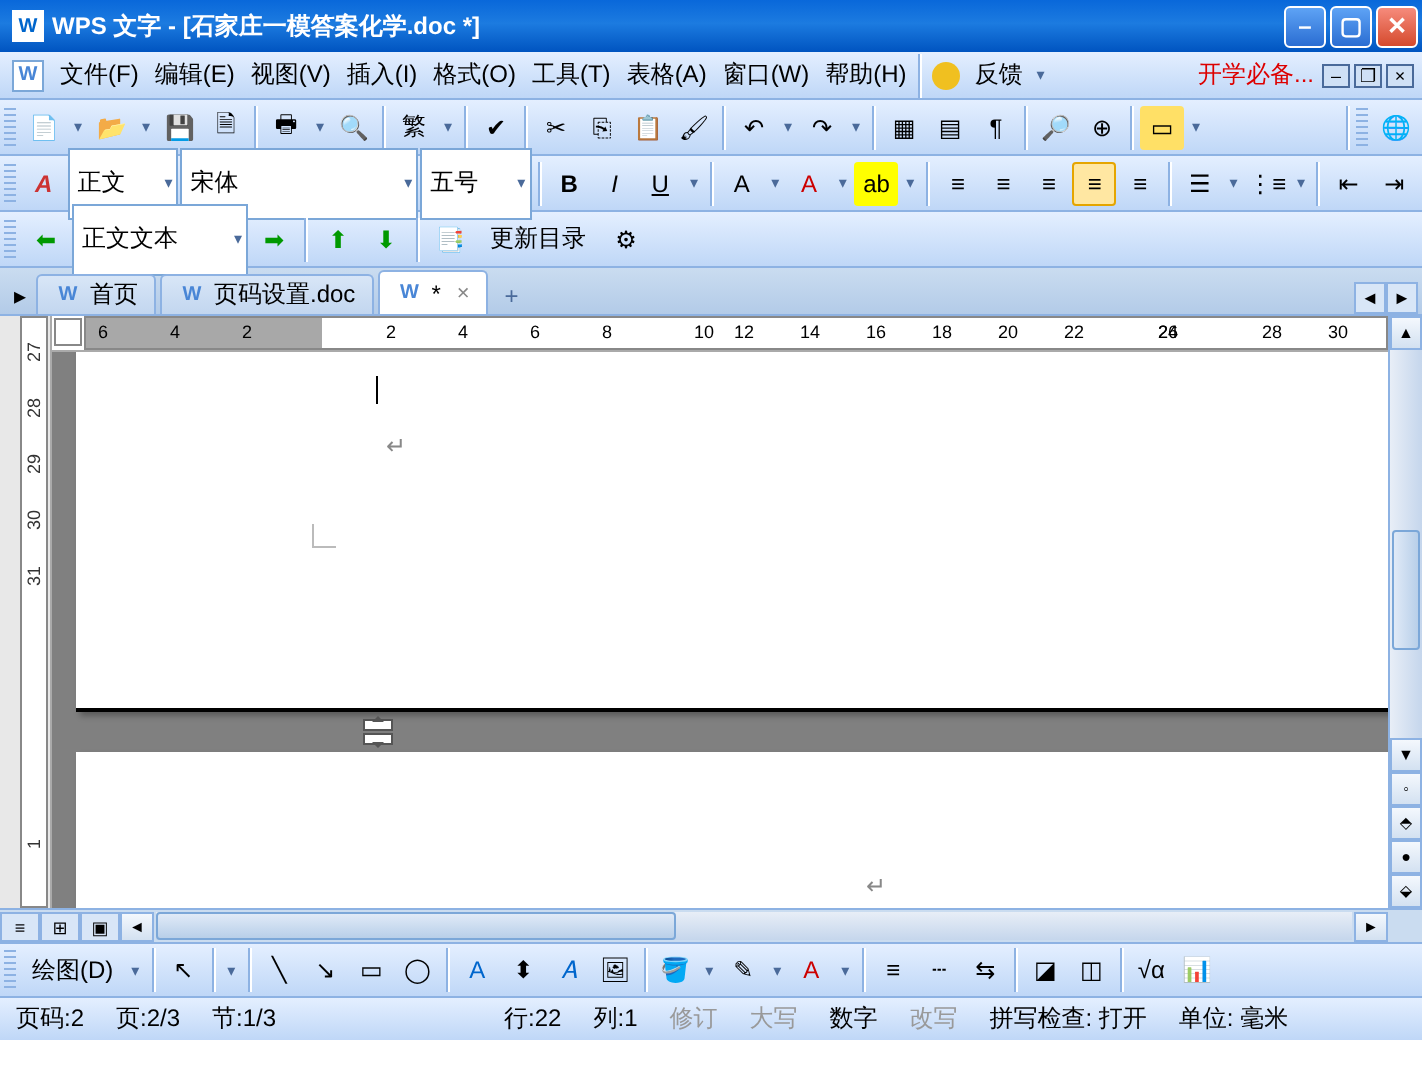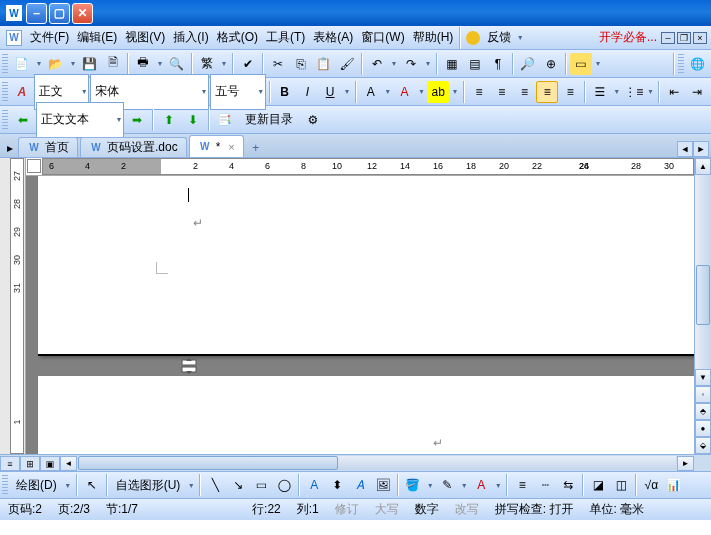--- a/index.html
+++ b/index.html
@@ -73,20 +73,21 @@
 .statusbar { height: 22px; background: linear-gradient(#e4efff,#bfd7f7); display: flex; align-items: center; padding: 0 4px; border-top: 1px solid #8db2e3; gap: 8px; }
 .status-seg { padding: 0 4px; }
 .disabled { color: #999; }
 .hl { background: #ffe066; padding: 1px 2px; }
 </style>
 </head>
 <body>
 
 <div class="titlebar">
   <div class="app-icon">W</div>
+  <div class="title">WPS 文字 - [石家庄一模答案化学.doc *]</div>
   <div class="win-btns">
     <div class="win-btn win-min">–</div>
     <div class="win-btn win-max">▢</div>
     <div class="win-btn win-close">✕</div>
   </div>
 </div>
 
 <div class="menubar">
   <div class="app-icon2">W</div>
   <span class="menu-item">文件(F)</span>
@@ -258,21 +259,21 @@
       <div class="hruler-box"></div>
       <div class="hruler-track">
         <div class="hruler-margin" style="left:0;width:118px"></div>
         <div class="htick" style="left:6px">6</div>
         <div class="htick" style="left:42px">4</div>
         <div class="htick" style="left:78px">2</div>
         <div class="htick" style="left:150px">2</div>
         <div class="htick" style="left:186px">4</div>
         <div class="htick" style="left:222px">6</div>
         <div class="htick" style="left:258px">8</div>
-        <div class="htick" style="left:289px">10</div>
+        <div class="htick" style="left:304px">10</div>
         <div class="htick" style="left:324px">12</div>
         <div class="htick" style="left:357px">14</div>
         <div class="htick" style="left:390px">16</div>
         <div class="htick" style="left:423px">18</div>
         <div class="htick" style="left:456px">20</div>
         <div class="htick" style="left:489px">22</div>
         <div class="htick" style="left:536px">24</div>
         <div class="htick" style="left:536px">26</div>
         <div class="htick" style="left:588px">28</div>
         <div class="htick" style="left:621px">30</div>
@@ -325,23 +326,20 @@
 
 <div class="drawbar">
   <div class="toolbar-grip"></div>
   <span class="tb-btn" style="width:auto;padding:0 4px">
       <span>绘图(D)</span>
     </span>
     <div class="tb-split">▾</div>
   <div class="sep"></div>
   <div class="tb-btn">↖</div>
   <div class="sep"></div>
-  <span class="tb-btn" style="width:auto;padding:0 4px">
-      <span>自选图形(U)</span>
-    </span>
     <div class="tb-split">▾</div>
   <div class="sep"></div>
   <div class="tb-btn">╲</div>
   <div class="tb-btn">↘</div>
   <div class="tb-btn">▭</div>
   <div class="tb-btn">◯</div>
   <div class="sep"></div>
   <div class="tb-btn" style="color:#06c">A</div>
   <div class="tb-btn">⬍</div>
   <div class="tb-btn" style="color:#06c">𝐴</div>
@@ -362,21 +360,21 @@
   <div class="tb-btn">◫</div>
   <div class="sep"></div>
   <div class="tb-btn">√α</div>
   <div class="tb-btn">📊</div>
   <div class="tb-end"></div>
 </div>
 
 <div class="statusbar">
   <span class="status-seg">页码:2</span>
   <span class="status-seg">页:2/3</span>
-  <span class="status-seg">节:1/7</span>
+  <span class="status-seg">节:1/3</span>
   <span style="flex:0 0 90px"></span>
   <span class="status-seg">行:22</span>
   <span class="status-seg">列:1</span>
   <span class="status-seg disabled">修订</span>
   <span class="status-seg disabled">大写</span>
   <span class="status-seg">数字</span>
   <span class="status-seg disabled">改写</span>
   <span class="status-seg">拼写检查: 打开</span>
   <span class="status-seg">单位: 毫米</span>
 </div>

